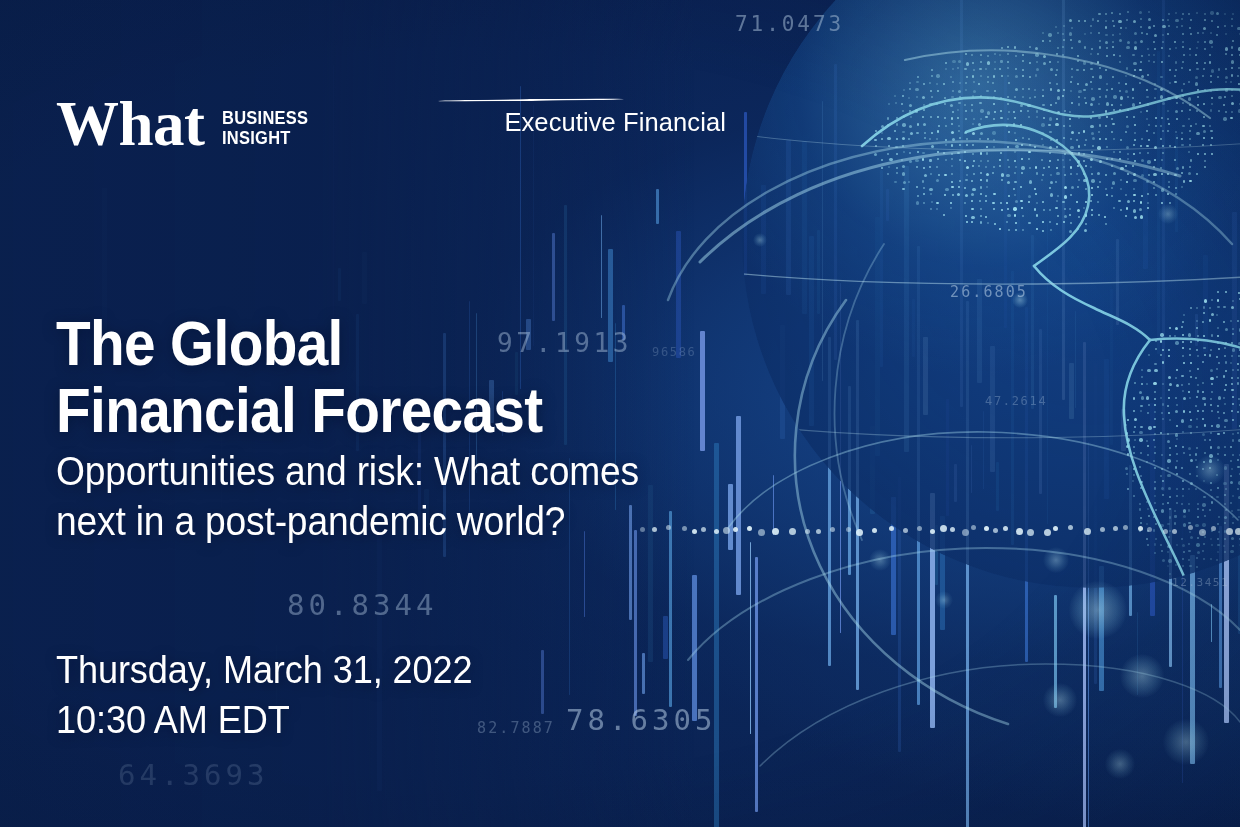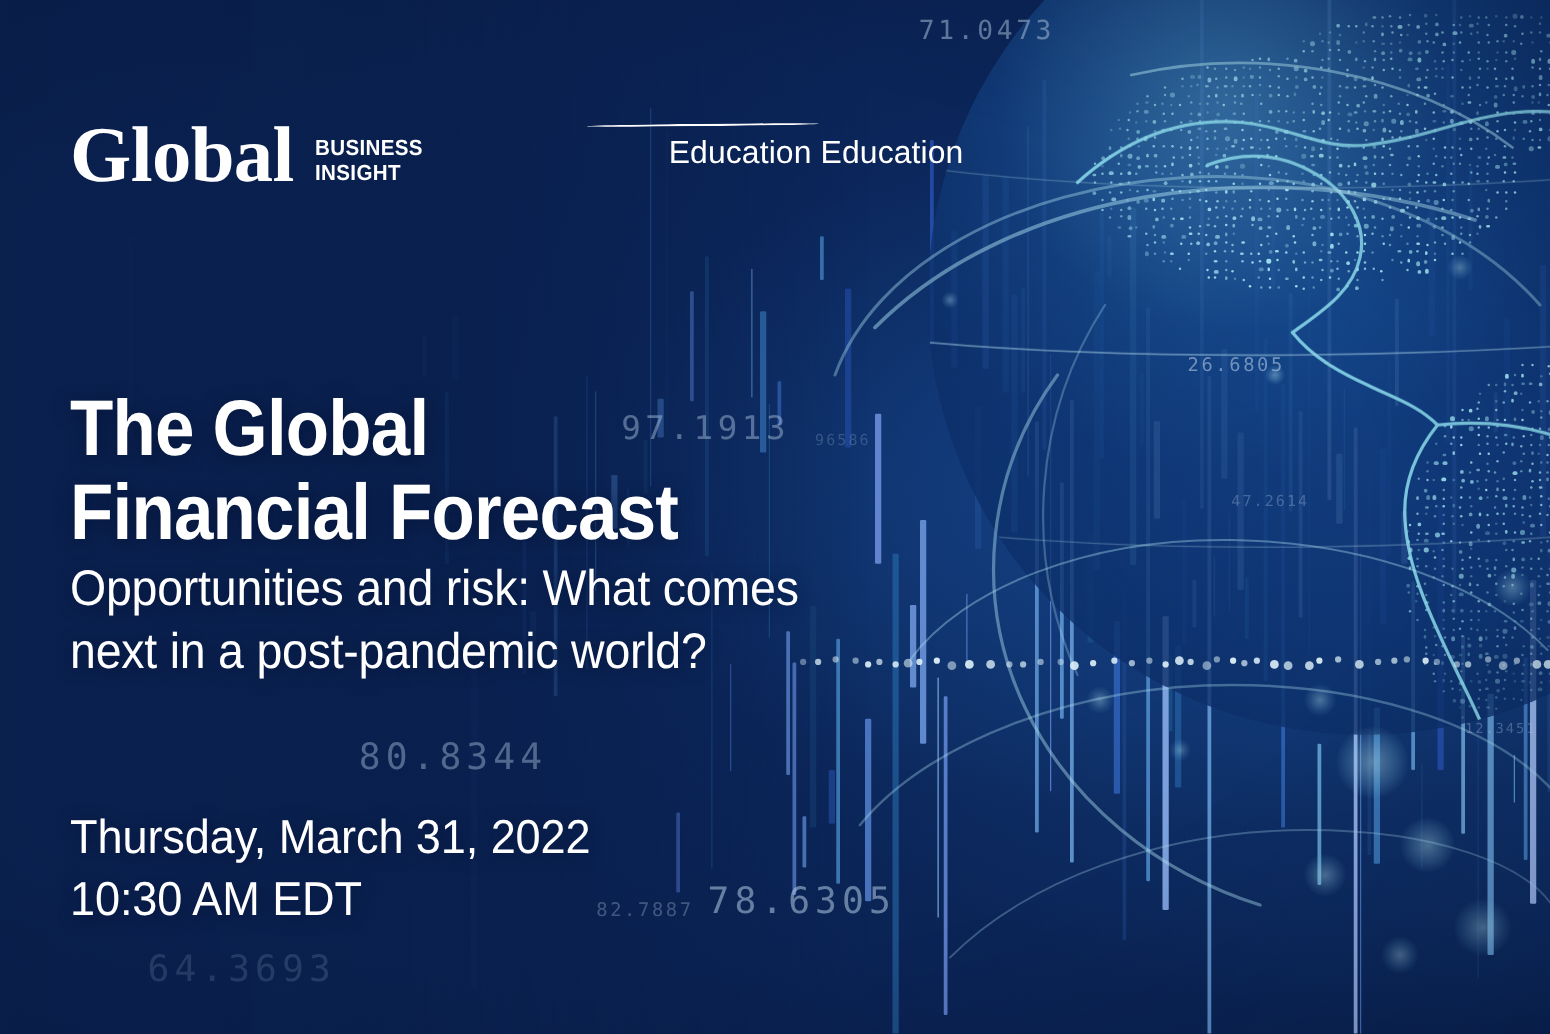--- a/index.html
+++ b/index.html
@@ -1861,32 +1861,32 @@
       <div class="digits" style="left:1172px;top:576px;font-size:11px;opacity:0.34;color:#bcd3ea">12.3451</div>
     </div>
 
   <div class="vignette"></div>
 
   <div class="content">
 
     <div class="logos">
 
       <div class="smith-lock">
-        <div class="smith-word">Global</div>
+        <div class="smith-word">What</div>
         <div class="smith-sub">
           <div>BUSINESS</div>
           <div>INSIGHT</div>
         </div>
       </div>
 
       <div class="queens-lock">
         <div class="queens-word">
           <span class="queens-rule"></span>
         </div>
-        <div class="queens-sub">Education Education</div>
+        <div class="queens-sub">Executive Financial</div>
       </div>
 
     </div>
 
     <h1 class="headline">
       <span>The Global</span>
       <span>Financial Forecast</span>
     </h1>
 
     <div class="subhead">

